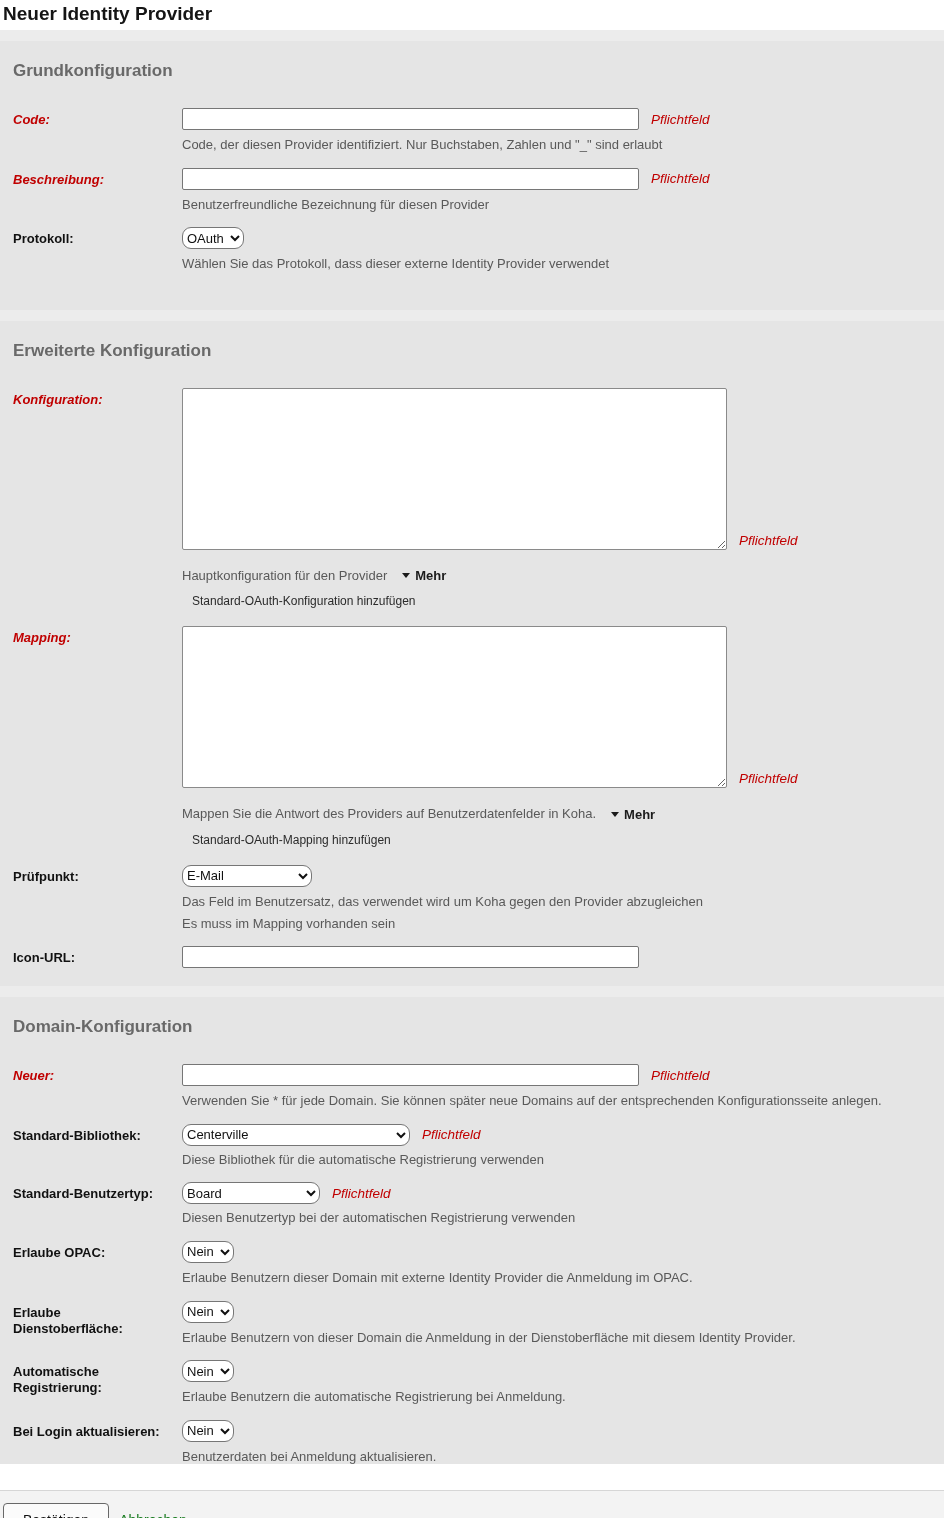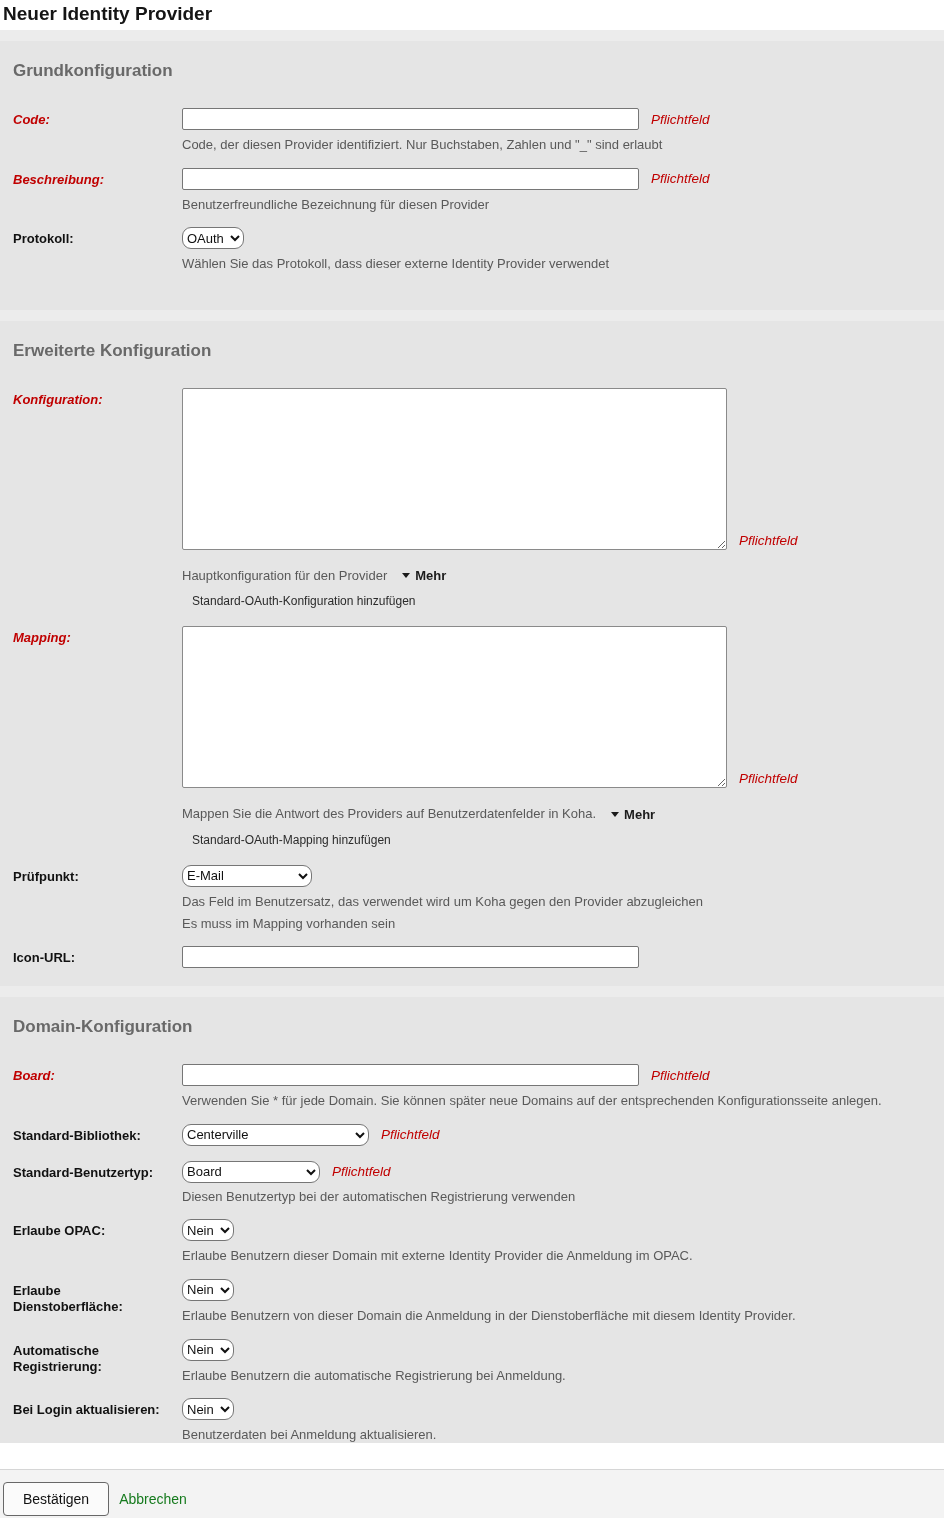--- a/index.html
+++ b/index.html
@@ -244,39 +244,40 @@
     </div>
   </div>
 </div>
 
 <div class="divider"></div>
 
 <div class="section" style="padding-bottom:0;">
   <h2 class="section-title">Domain-Konfiguration</h2>
 
   <div class="frow">
-    <label class="flabel required">Board:</label>
+    <label class="flabel required">Neuer:</label>
     <div class="fbody">
       <div class="cline">
         <input type="text" class="tinput" style="">
         <span class="pflicht">Pflichtfeld</span>
       </div>
       <div class="hint">Verwenden Sie * für jede Domain. Sie können später neue Domains auf der entsprechenden Konfigurationsseite anlegen.</div>
     </div>
   </div>
 
   <div class="frow">
     <label class="flabel">Standard-Bibliothek:</label>
     <div class="fbody">
       <div class="cline">
-        <select class="sel" style="width:187px;">
+        <select class="sel" style="width:228px;">
           <option>Centerville</option>
         </select>
         <span class="pflicht">Pflichtfeld</span>
       </div>
+      <div class="hint gap-sm">Diese Bibliothek für die automatische Registrierung verwenden</div>
     </div>
   </div>
 
   <div class="frow">
     <label class="flabel">Standard-Benutzertyp:</label>
     <div class="fbody">
       <div class="cline">
         <select class="sel" style="width:138px;">
           <option>Board</option>
         </select>

